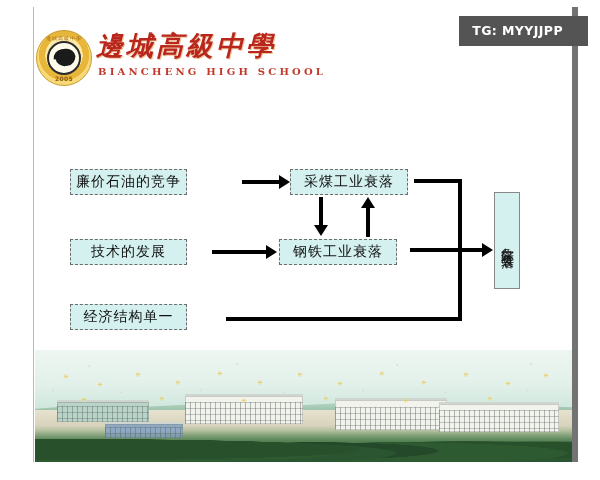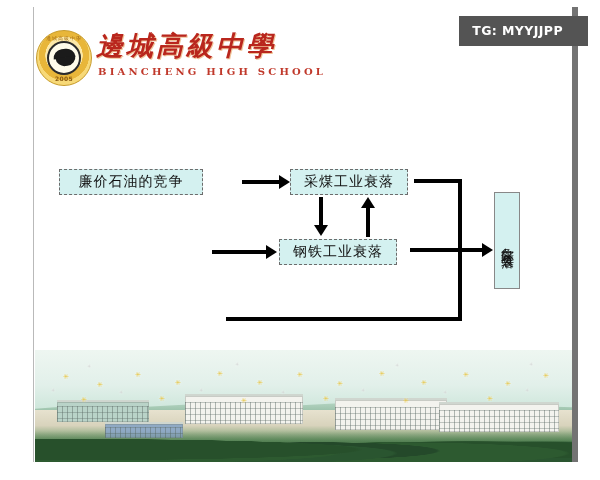--- a/index.html
+++ b/index.html
@@ -174,21 +174,21 @@
     box-sizing: border-box;
     font-family: "DejaVu Serif", "Liberation Serif", serif;
     font-size: 14px;
     color: #111111;
     display: flex;
     align-items: center;
     justify-content: center;
     letter-spacing: 1px;
     white-space: nowrap;
   }
-  .node.cause { width: 144px; height: 26px; left: 25px; }
+  .node.cause { width: 117px; height: 26px; left: 36px; }
   .node.n-cause1 { top: 162px; }
   .node.n-cause2 { top: 232px; }
   .node.n-cause3 { top: 297px; }
 
   .node.effect { width: 118px; height: 26px; }
   .node.n-effect1 { left: 256px; top: 162px; }
   .node.n-effect2 { left: 245px; top: 232px; }
 
   .node.result {
     left: 460px;
@@ -352,20 +352,22 @@
         <div class="crest-year">2005</div>
       </div>
       <div class="school-cn">邊城高級中學</div>
       <div class="school-en">BIANCHENG HIGH SCHOOL</div>
     </div>
 
 
     <div class="diagram">
 
       <div class="node cause n-cause1">廉价石油的竞争</div>
+      <div class="node cause n-cause2">技术的发展</div>
+      <div class="node cause n-cause3">经济结构单一</div>
 
       <div class="node effect n-effect2">钢铁工业衰落</div>
       <div class="node effect n-effect1">采煤工业衰落</div>
 
       <div class="node result">鲁尔区衰落</div>
 
       <div class="hline" style="left:208px; top:173px; width:38px;"></div>
       <div class="arrow-head right" style="left:245px; top:168px;"></div>
 
       <div class="hline" style="left:178px; top:243px; width:55px;"></div>

